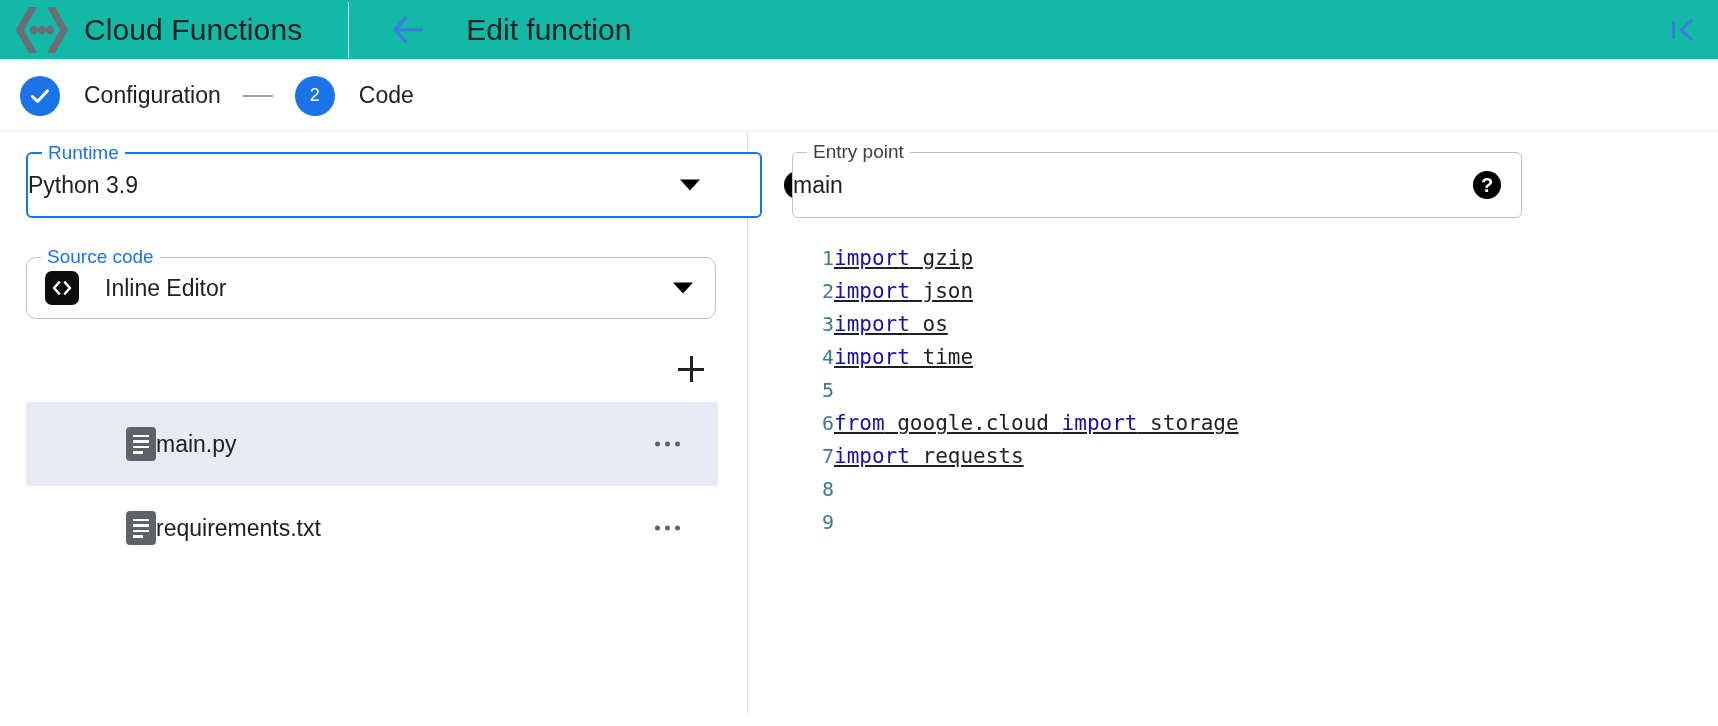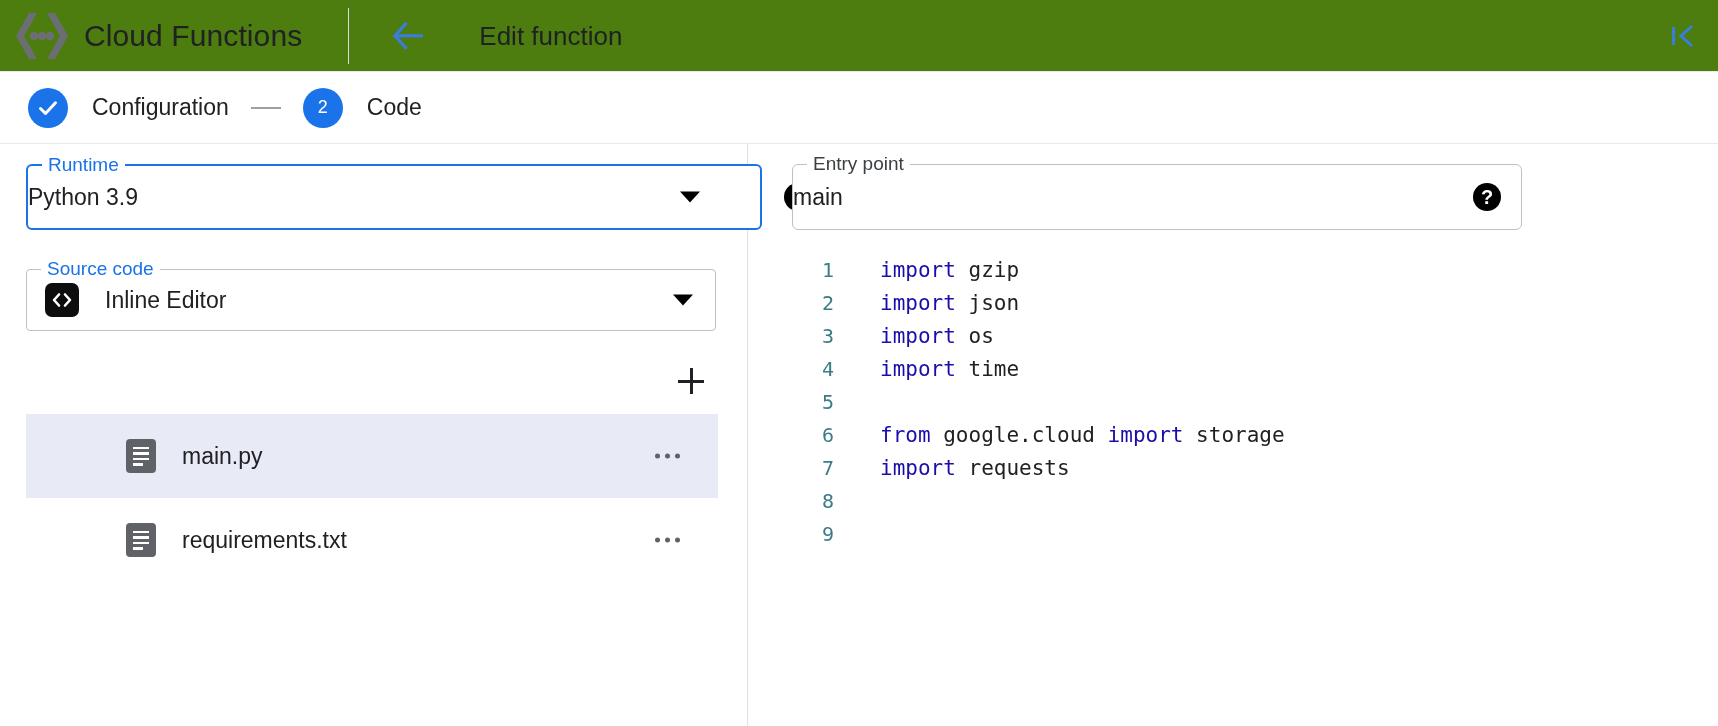--- a/index.html
+++ b/index.html
@@ -5,54 +5,54 @@
   * { box-sizing: border-box; margin: 0; padding: 0; }
   html, body {
     width: 1718px; height: 726px;
     background: #ffffff;
     font-family: "Liberation Sans", sans-serif;
     overflow: hidden;
   }
 
   
   .header {
-    height: 72px;
+    height: 60px;
     display: flex;
     align-items: center;
-    background: #4d7c0f;
+    background: #14b8a6;
     border-bottom: 1px solid #e8eaed;
     position: relative;
   }
   .logo-wrap { width: 84px; display: flex; align-items: center; justify-content: center; }
   .logo-svg { display: block; }
   .app-title {
     font-size: 30px; color: #202124; font-weight: 400;
     letter-spacing: 0.1px; line-height: 1;
   }
   .head-divider {
     width: 1px; height: 56px; background: #dadce0;
     margin-left: 46px; margin-right: 0;
   }
   .back-arrow-btn {
     width: 48px; height: 48px; margin-left: 36px;
     display: flex; align-items: center; justify-content: center;
   }
   .page-title {
-    font-size: 26px; color: #202124; font-weight: 400;
-    margin-left: 46px; line-height: 1;
+    font-size: 30px; color: #202124; font-weight: 400;
+    margin-left: 33px; line-height: 1;
   }
   .collapse-btn {
     position: absolute; right: 16px; top: 50%; transform: translateY(-50%);
     width: 40px; height: 40px; display: flex; align-items: center; justify-content: center;
   }
 
   
   .stepper {
     height: 72px; display: flex; align-items: center;
-    padding-left: 28px; border-bottom: 1px solid #e8eaed;
+    padding-left: 20px; border-bottom: 1px solid #e8eaed;
     background: #fff;
   }
   .step { display: flex; align-items: center; }
   .step-circle {
     width: 40px; height: 40px; border-radius: 50%;
     background: #1a73e8; color: #fff;
     display: flex; align-items: center; justify-content: center;
     font-size: 18px; font-weight: 500; flex: none;
   }
   .step-label {
@@ -119,21 +119,21 @@
     background: #000; color: #fff;
     font-size: 20px; font-weight: 700;
     display: flex; align-items: center; justify-content: center;
     line-height: 1; flex: none;
   }
 
   
   .sourcecode-field {
     position: absolute; left: 26px; top: 125px;
     width: 690px; height: 62px;
-    border: 1px solid #bdc1c6; border-radius: 4px;
+    border: 1px solid #bdc1c6; border-radius: 10px;
     display: flex; align-items: center; background: #fff;
   }
   .code-chip {
     width: 34px; height: 34px; border-radius: 7px;
     background: #0d0d0d; margin-left: 18px;
     display: flex; align-items: center; justify-content: center; flex: none;
   }
   .sourcecode-value {
     font-size: 23px; color: #202124; margin-left: 26px;
   }
@@ -157,21 +157,21 @@
   }
   .file-row.selected { background: #e8eaf6; }
   .file-icon {
     width: 30px; height: 34px; border-radius: 4px;
     background: #5f6368; margin-left: 100px;
     display: flex; flex-direction: column; align-items: center;
     justify-content: center; gap: 3px; flex: none;
   }
   .file-icon i { display: block; width: 16px; height: 2.5px; background: #fff; }
   .file-icon i.short { width: 10px; align-self: flex-start; margin-left: 7px; }
-  .file-name { font-size: 23px; color: #202124; margin-left: 26px; }
+  .file-name { font-size: 23px; color: #202124; }
   .file-menu {
     position: absolute; right: 30px; top: 50%; transform: translateY(-50%);
     display: flex; gap: 5px; align-items: center;
     padding: 8px;
   }
   .file-menu span { width: 5px; height: 5px; border-radius: 50%; background: #5f6368; display: block; }
 
   
   .entry-row {
     position: absolute; left: 44px; top: 20px; width: 626px;
@@ -185,21 +185,21 @@
     overflow: hidden;
     font-family: "DejaVu Sans Mono", monospace;
     font-size: 21px;
     line-height: 33px;
   }
   .code-line { display: flex; height: 33px; align-items: baseline; white-space: pre; }
   .ln {
     width: 42px; text-align: right; color: #3d7b86;
     flex: none; font-size: 20px;
   }
-  .code-text { margin-left: 46px; color: #202124; }
+  .code-text { color: #202124; text-decoration: underline; }
   .kw { color: #1a0dab; }
   .tok { color: #202124; }
 </style>
 </head>
 <body>
 
 <div class="header">
   <div class="logo-wrap">
     <svg class="logo-svg" width="58" height="52" viewBox="0 0 58 52" aria-hidden="true">
       <path d="M16 3 L24 3 L11 26 L24 49 L16 49 L3 26 Z" fill="#6b6f74"></path>

